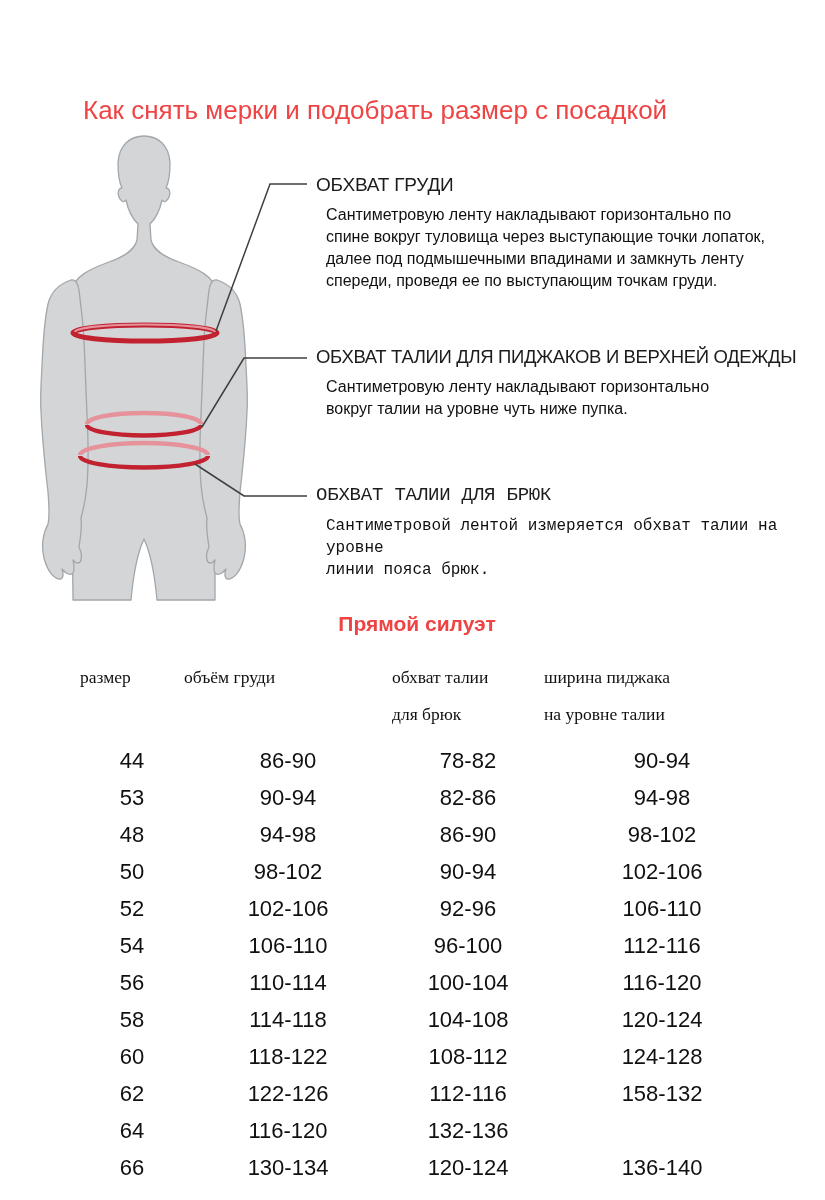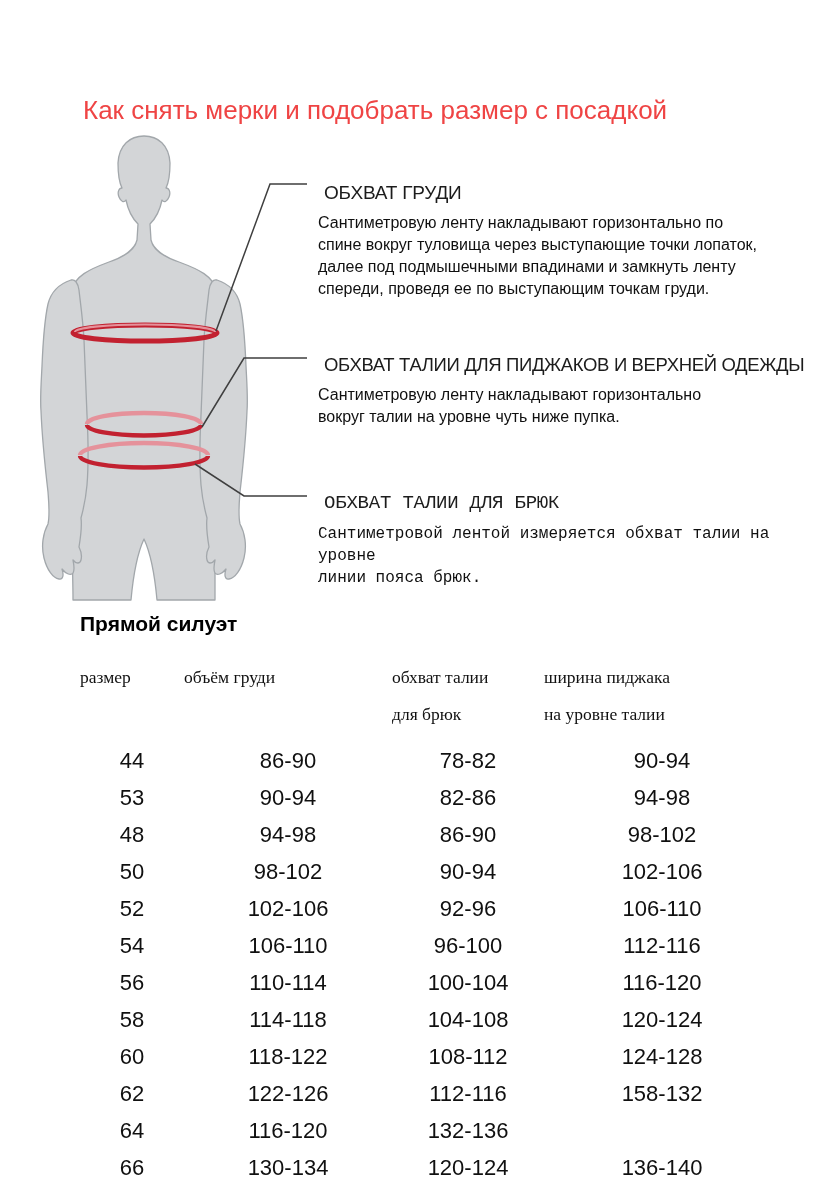--- a/index.html
+++ b/index.html
@@ -10,33 +10,33 @@
   .title{
     position:absolute; left:83px; top:96px; width:660px;
     font-size:26px; line-height:29px; font-weight:400; color:#ef4444;
     white-space:nowrap;
   }
   .figure-svg{ position:absolute; left:18px; top:130px; width:292px; height:475px; }
 
   .measure{ position:absolute; left:316px; }
   .m1{ top:174px; } .m2{ top:346px; } .m3{ top:485px;font-family:Liberation Mono, monospace; }
   .m-head{
-    margin:8px; font-size:19px; line-height:21px; font-weight:400;
+    margin:0; font-size:19px; line-height:21px; font-weight:400;
     letter-spacing:-0.2px; color:#1c1c1c; white-space:nowrap;
   }
   .m2 .m-head{ font-size:18.5px; letter-spacing:-0.35px; }
   .m-desc{
-    margin:9px 0 0 2px; font-size:16px; line-height:22px; color:#101010;
+    margin:9px 0 0 10px; font-size:16px; line-height:22px; color:#101010;
     white-space:pre-line;
   }
 
   .size-table{ position:absolute; left:80px; top:612px; width:700px; height:578px; }
   .t-title{
     position:absolute; left:0; top:0; width:700px; padding-right:26px; box-sizing:border-box;
-    font-size:21px; font-weight:700; color:#000000;
+    text-align:center; font-size:21px; font-weight:700; color:#ef4444;
   }
   .t-head{ position:absolute; left:0; top:56px; width:700px; display:grid;
     grid-template-columns:104px 208px 152px 236px; }
   .t-hcell{ text-align:left; font-size:17.5px; color:#101010;font-family:Liberation Serif, serif; }
   .h-line1{ height:37px; line-height:19px; }
   .h-line2{ line-height:19px; }
   .t-body{ position:absolute; left:0; top:130px; width:700px; }
   .t-row{ display:grid; grid-template-columns:104px 208px 152px 236px; height:37px; align-items:center; }
   .t-cell{ text-align:center; font-size:22px; color:#101010; }
 </style>

